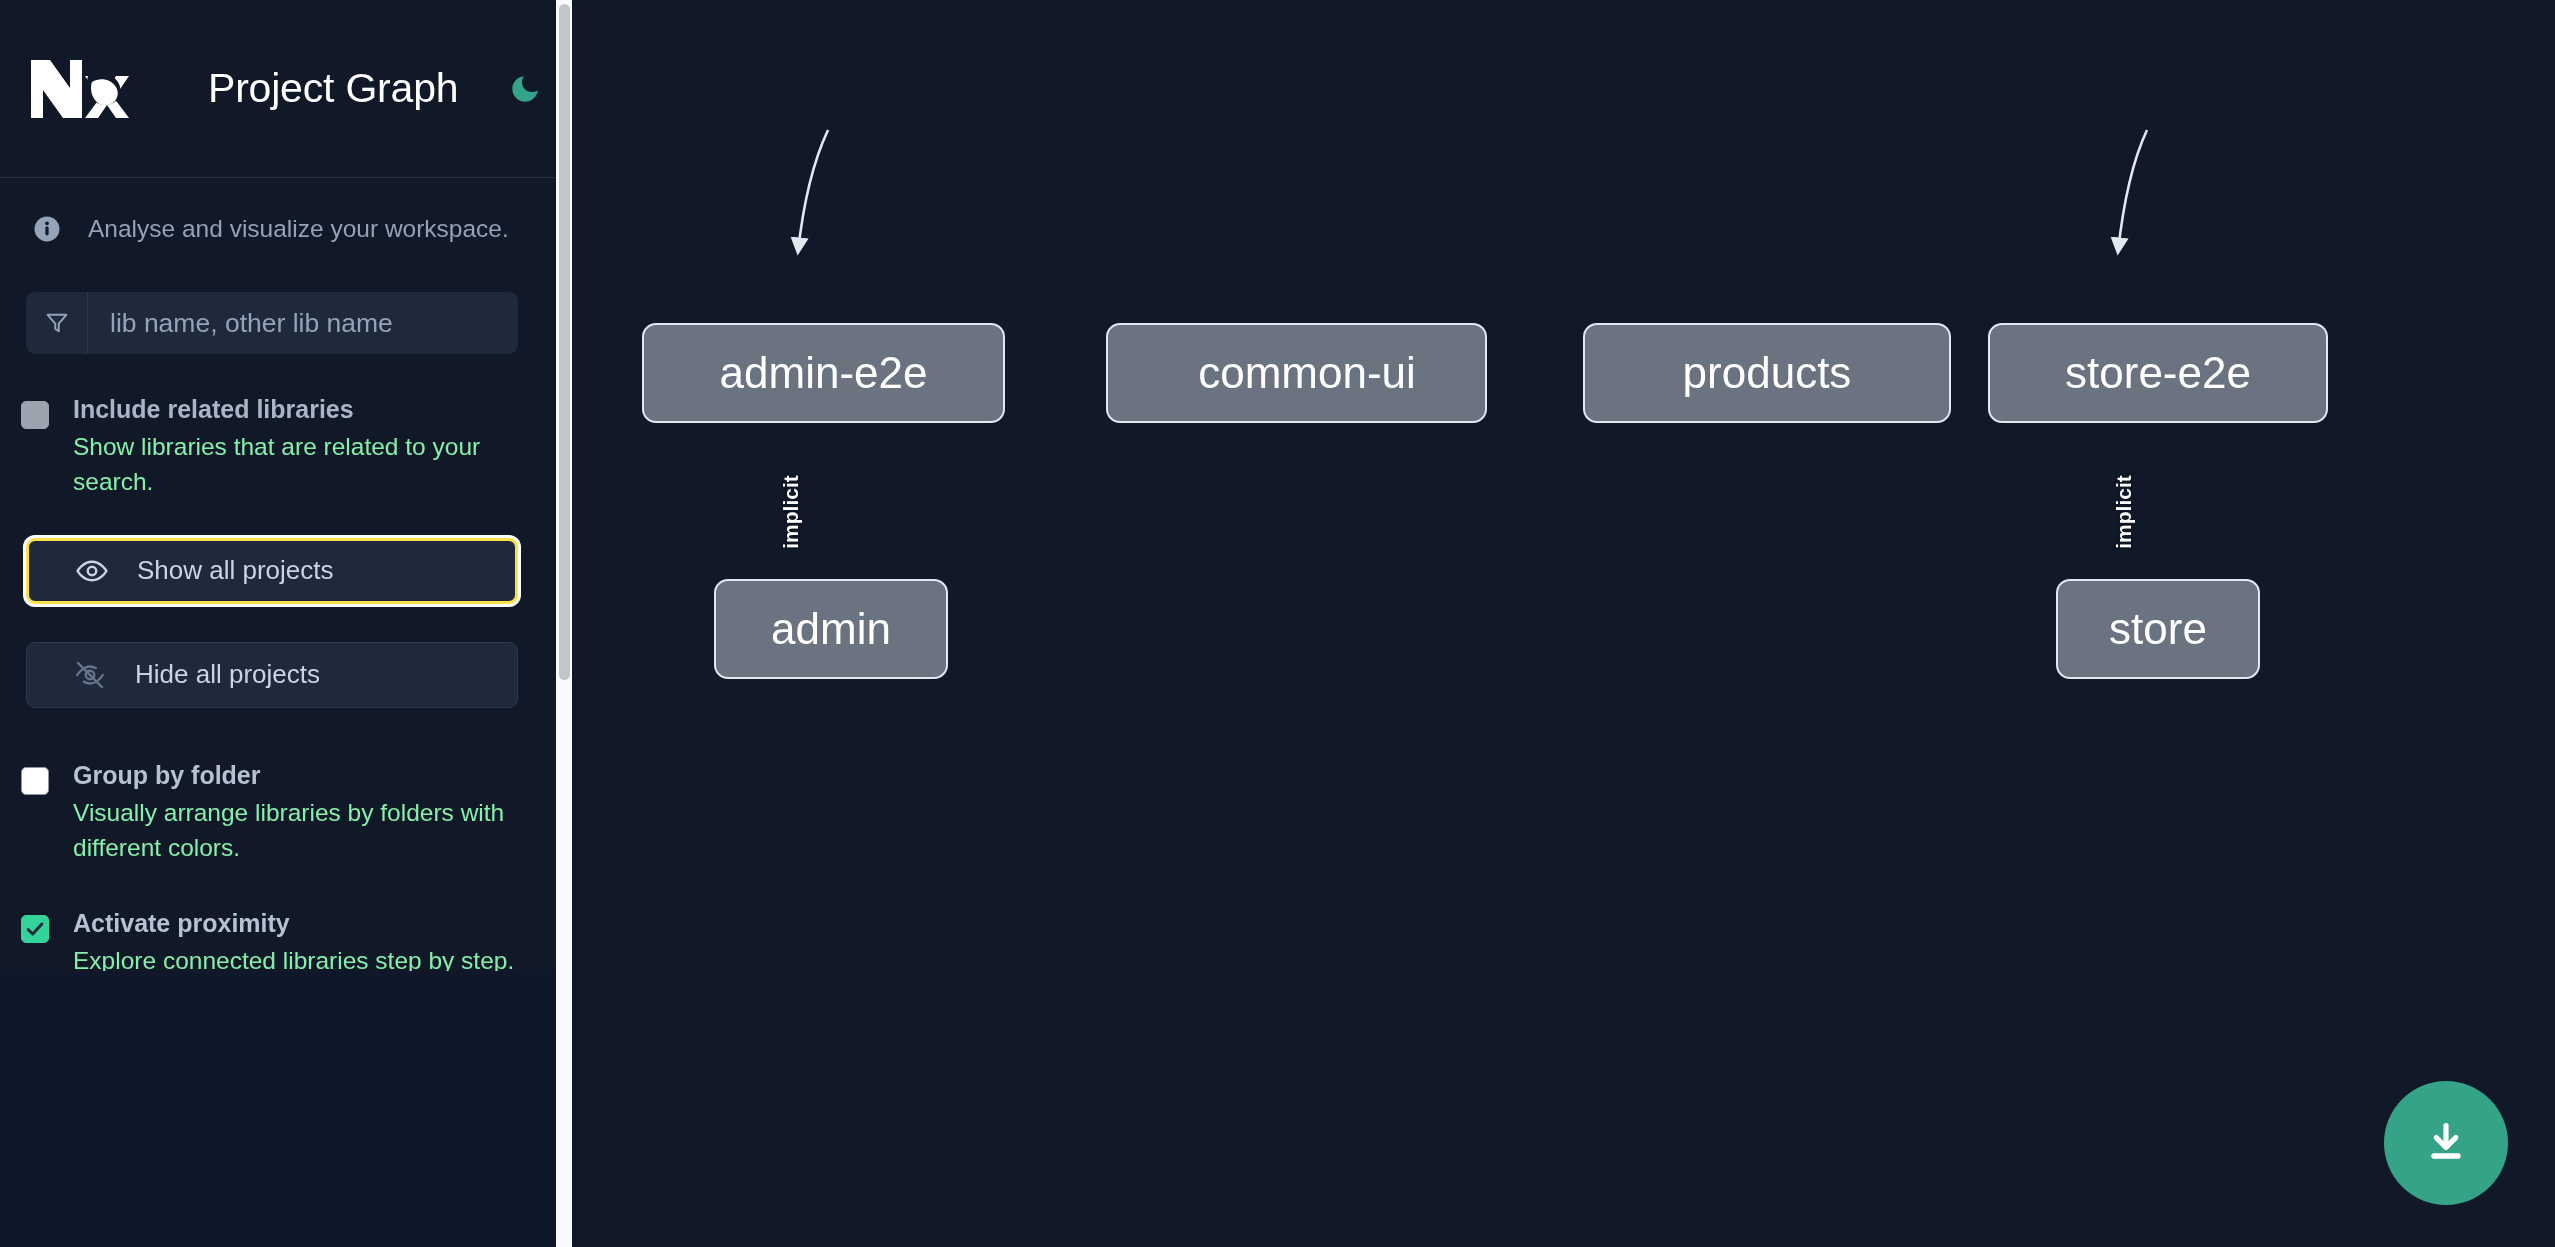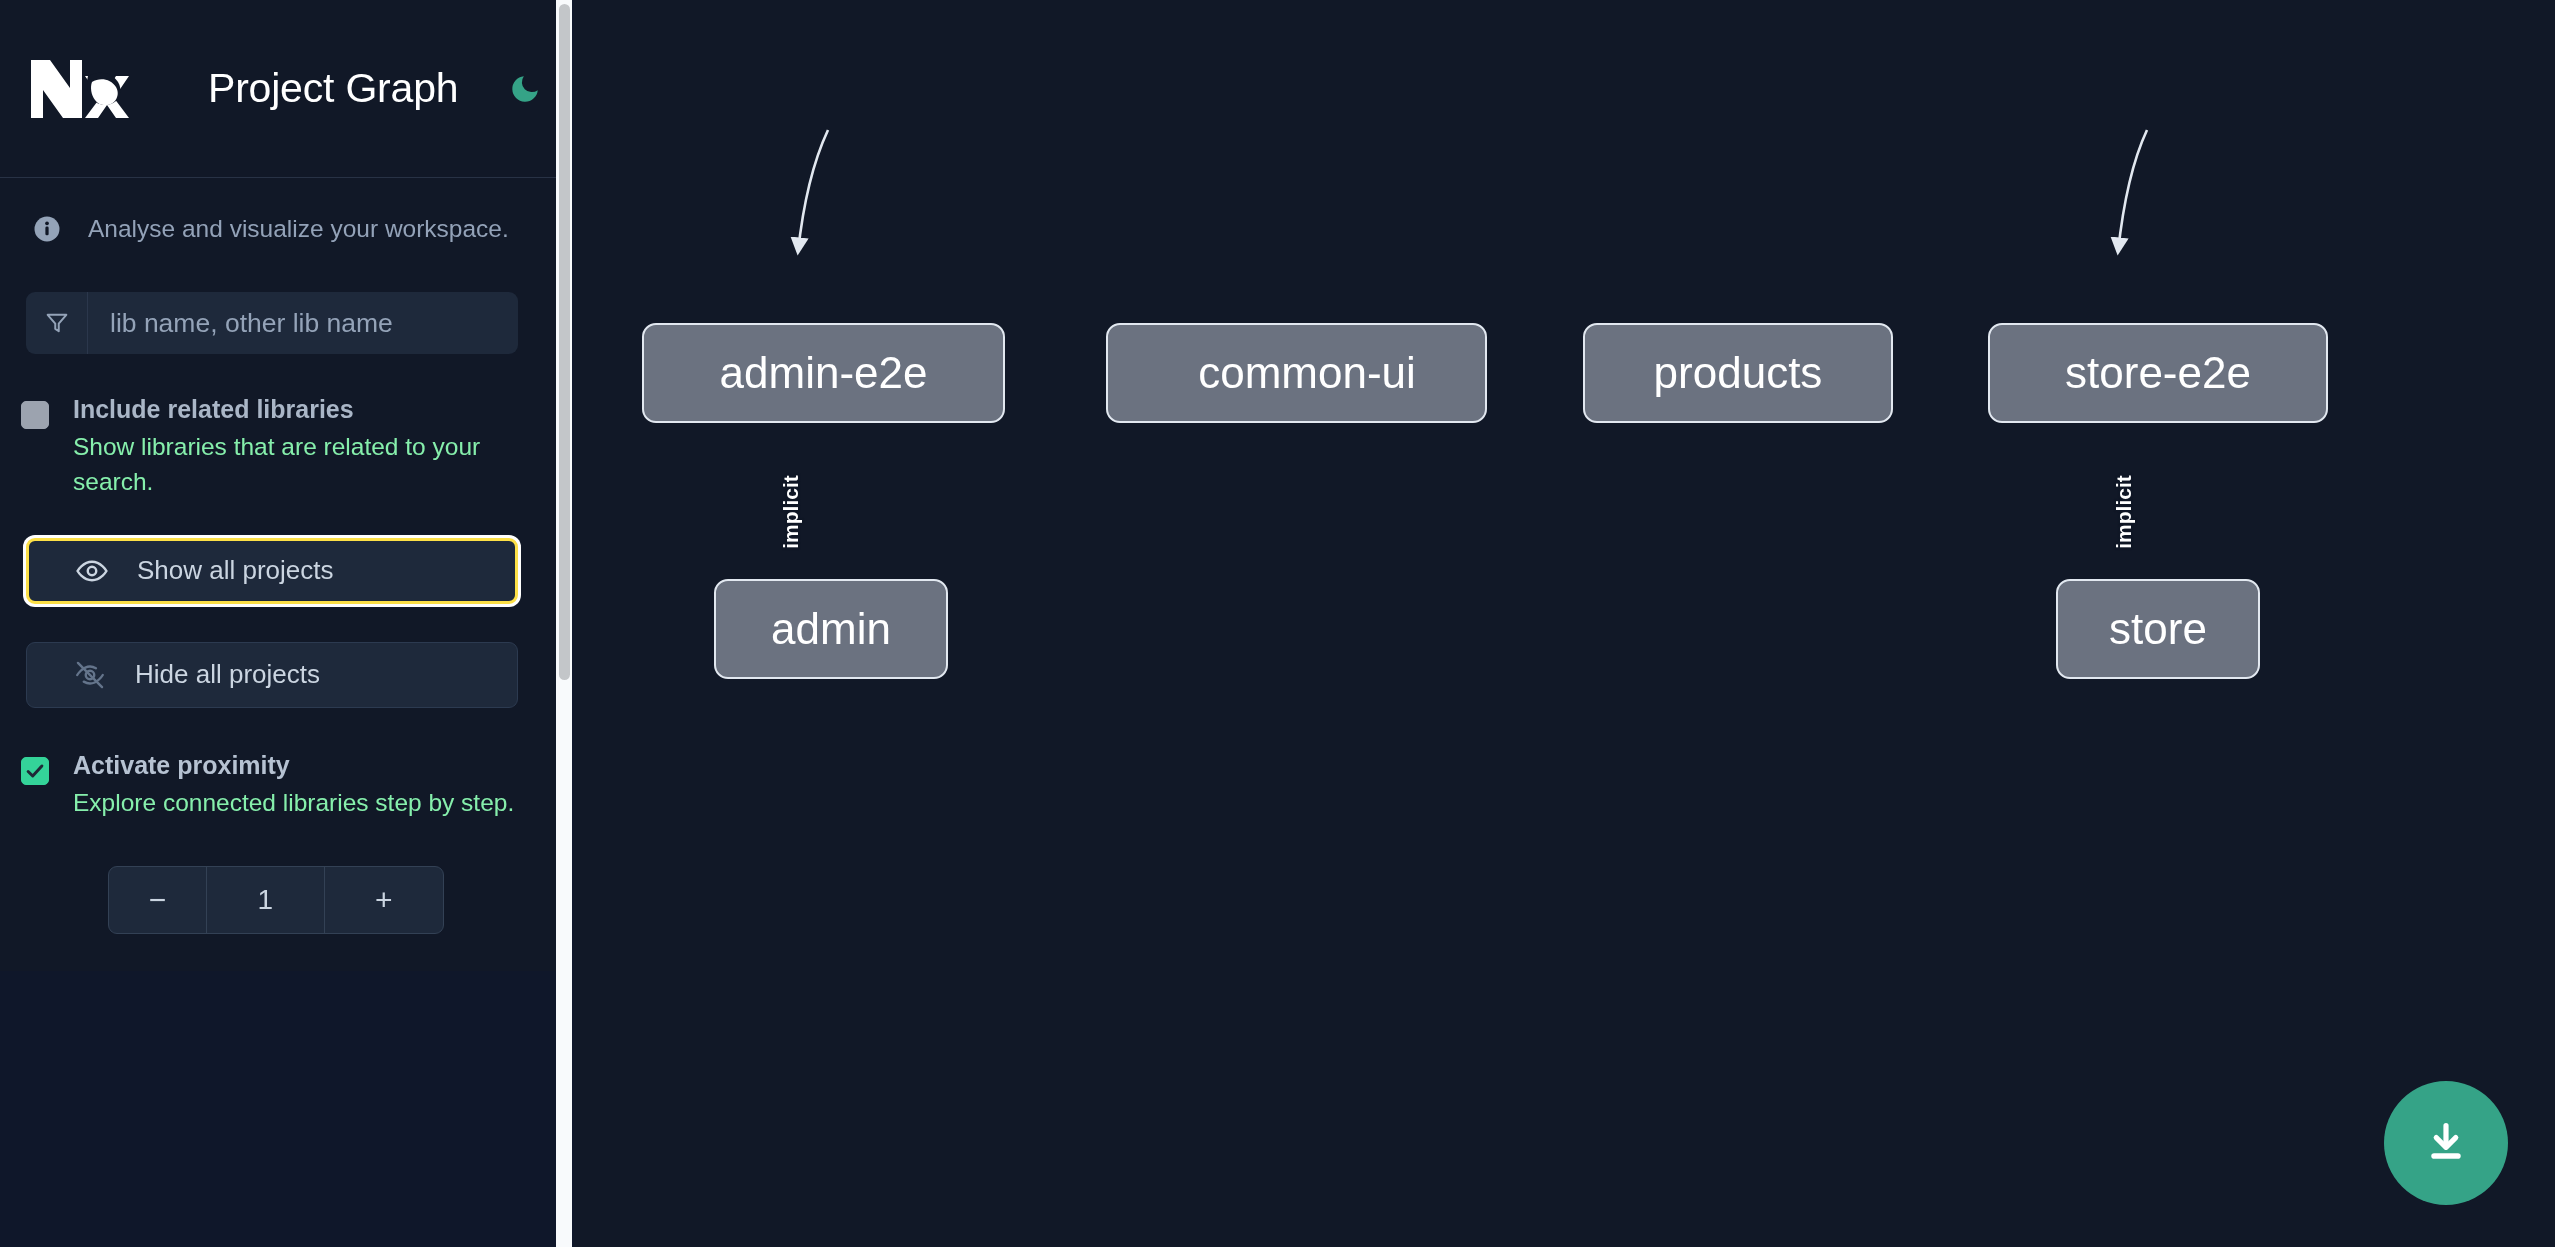--- a/index.html
+++ b/index.html
@@ -303,20 +303,27 @@
         <span class="btn-icon">
           <svg viewBox="0 0 24 24" width="34" height="34" aria-hidden="true">
             <path d="M3 12s3.6-6 9-6c1.6 0 3 .5 4.2 1.2M21 12s-3.6 6-9 6c-1.7 0-3.2-.6-4.4-1.3" fill="none" stroke="#64748b" stroke-width="1.7" stroke-linecap="round"></path>
             <circle cx="12" cy="12" r="3" fill="none" stroke="#64748b" stroke-width="1.7"></circle>
             <line x1="3.5" y1="3.5" x2="20.5" y2="20.5" stroke="#64748b" stroke-width="1.7" stroke-linecap="round"></line>
           </svg>
         </span>
         <span class="btn-label">Hide all projects</span>
       </div>
 
+      <div class="check-row" style="margin-top:52px">
+        <span class="cbox unchecked"></span>
+        <span class="check-texts">
+          <span class="check-title bright" style="display:block">Group by folder</span>
+          <span class="check-desc" style="display:block">Visually arrange libraries by folders with different colors.</span>
+        </span>
+      </div>
 
       <div class="check-row" style="margin-top:42px">
         <span class="cbox checked">
           <svg viewBox="0 0 24 24" width="22" height="22" aria-hidden="true">
             <path d="M4.5 12.5l5 5 10-11" fill="none" stroke="#1f2937" stroke-width="3.2" stroke-linecap="round" stroke-linejoin="round"></path>
           </svg>
         </span>
         <span class="check-texts">
           <span class="check-title bright" style="display:block">Activate proximity</span>
           <span class="check-desc" style="display:block">Explore connected libraries step by step.</span>
@@ -351,21 +358,21 @@
 
       <path d="M 1591 130 C 1577 160, 1568 196, 1562 252" fill="none" stroke="#e2e8f0" stroke-width="2.6" marker-end="url(#arrow)"></path>
     </svg>
 
     <div class="node" style="left:86px;  top:323px; width:363px; height:100px;">
       <span>admin-e2e</span>
     </div>
     <div class="node" style="left:550px; top:323px; width:381px; height:100px;padding-left:21px;">
       <span>common-ui</span>
     </div>
-    <div class="node" style="left:1027px; top:323px; width:310px; height:100px;">
+    <div class="node" style="left:1027px; top:323px; width:368px; height:100px;">
       <span>products</span>
     </div>
     <div class="node" style="left:1432px; top:323px; width:340px; height:100px;">
       <span>store-e2e</span>
     </div>
     <div class="node" style="left:1500px; top:579px; width:204px; height:100px;">
       <span>store</span>
     </div>
     <div class="node" style="left:158px; top:579px; width:234px; height:100px;">
       <span>admin</span>

